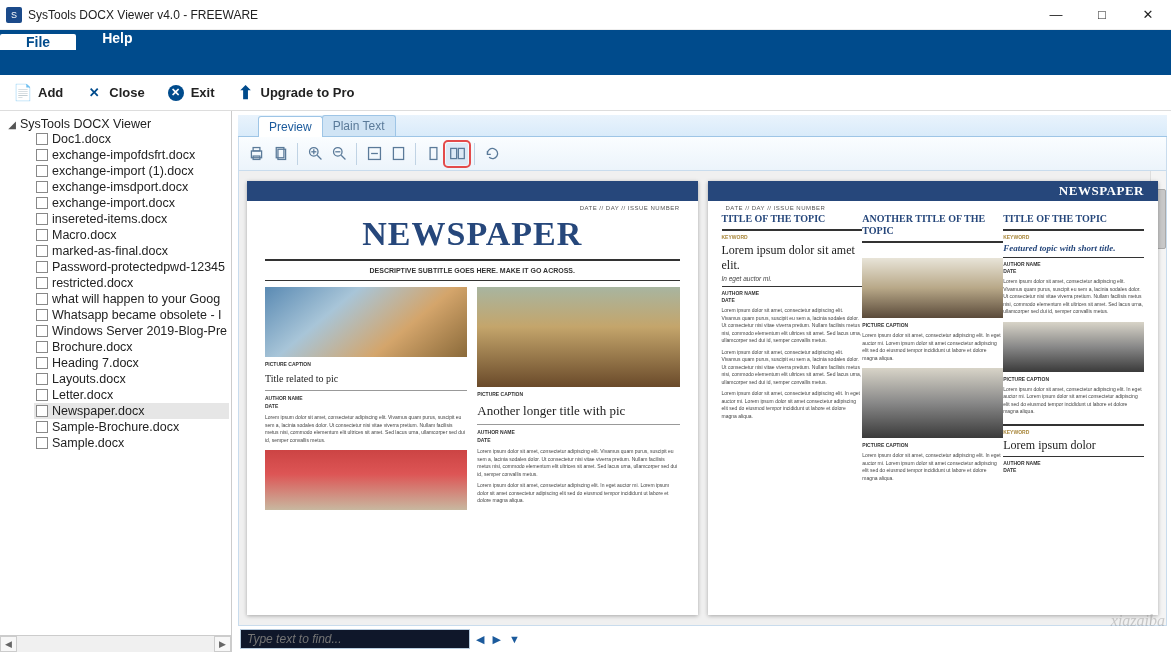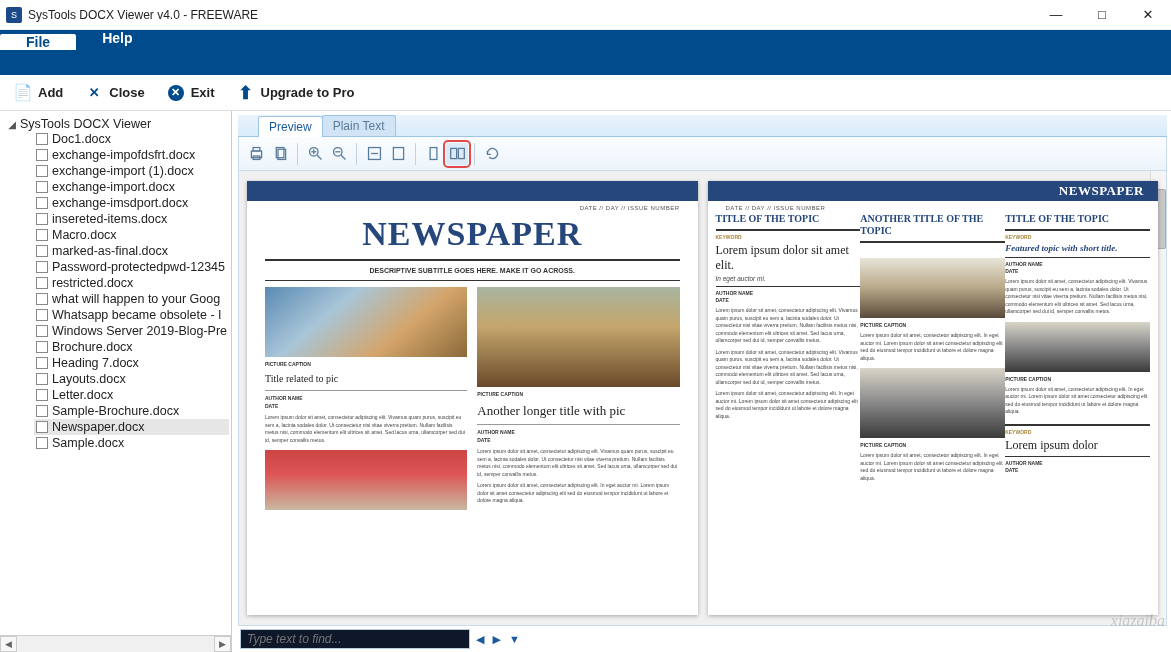--- a/index.html
+++ b/index.html
@@ -69,21 +69,21 @@
 .art-h { font-family:Georgia,serif; font-size:10px; color:#222; margin:4px 0 2px;}
 .art-h.lg { font-size:13px; }
 .auth { font-size:5px; font-weight:bold; color:#333; text-transform:uppercase; margin-bottom:1px;}
 .date { font-size:5px; font-weight:bold; color:#333; text-transform:uppercase; margin-bottom:4px;}
 .lorem { font-size:5px; line-height:1.5; color:#444; }
 .rule { border-top:1px solid #999; margin:4px 0;}
 
 .p2 .p-bar { display:flex; align-items:center; justify-content:flex-end; padding-right:14px;}
 .p2 .p-bar-title { font-family:Georgia,serif; font-weight:bold; color:#fff; font-size:13px; letter-spacing:.5px;}
 .p2 .p-meta { text-align:left; padding-left:18px;}
-.p2-row { display:flex; padding:0 8px; }
+.p2-row { display:flex; padding:0 14px; }
 .p2-col { flex:1; }
 .topic-h { font-family:Georgia,serif; font-weight:bold; color:#26477b; font-size:10px; line-height:1.2; margin-bottom:2px;}
 .p2-rule { border-top:2px solid #333; margin:4px 0 3px;}
 .kw { font-size:5px; font-weight:bold; color:#a8863a; text-transform:uppercase; margin-bottom:3px;}
 .lede { font-family:Georgia,serif; font-size:12px; color:#222; margin-bottom:2px;}
 .lede-i { font-style:italic; font-size:6.5px; color:#444; margin-bottom:4px;}
 .feat { font-family:Georgia,serif; font-style:italic; font-weight:bold; color:#26477b; font-size:9px; margin-bottom:4px;}
 .thin-rule { border-top:1px solid #333; margin:3px 0;}
 
 .findbar { height:24px; display:flex; align-items:center; gap:6px; padding:2px 0 0 2px;}
@@ -147,28 +147,28 @@
           <div class="tree-item">
             <span class="checkbox"></span>
             <span>exchange-impofdsfrt.docx</span>
           </div>
           <div class="tree-item">
             <span class="checkbox"></span>
             <span>exchange-import (1).docx</span>
           </div>
           <div class="tree-item">
             <span class="checkbox"></span>
+            <span>exchange-imsdport.docx</span>
+          </div>
+          <div class="tree-item">
+            <span class="checkbox"></span>
             <span>exchange-import.docx</span>
           </div>
           <div class="tree-item">
             <span class="checkbox"></span>
-            <span>exchange-imsdport.docx</span>
-          </div>
-          <div class="tree-item">
-            <span class="checkbox"></span>
             <span>insereted-items.docx</span>
           </div>
           <div class="tree-item">
             <span class="checkbox"></span>
             <span>Macro.docx</span>
           </div>
           <div class="tree-item">
             <span class="checkbox"></span>
             <span>marked-as-final.docx</span>
           </div>
@@ -201,27 +201,27 @@
             <span>Heading 7.docx</span>
           </div>
           <div class="tree-item">
             <span class="checkbox"></span>
             <span>Layouts.docx</span>
           </div>
           <div class="tree-item">
             <span class="checkbox"></span>
             <span>Letter.docx</span>
           </div>
+          <div class="tree-item selected">
+            <span class="checkbox"></span>
+            <span>Newspaper.docx</span>
+          </div>
           <div class="tree-item">
             <span class="checkbox"></span>
             <span>Sample-Brochure.docx</span>
-          </div>
-          <div class="tree-item selected">
-            <span class="checkbox"></span>
-            <span>Newspaper.docx</span>
           </div>
           <div class="tree-item">
             <span class="checkbox"></span>
             <span>Sample.docx</span>
           </div>
         </div>
     </div>
     <div class="side-scroll">
       <div class="sc-btn">◀</div>
       <div class="sc-track"></div>

